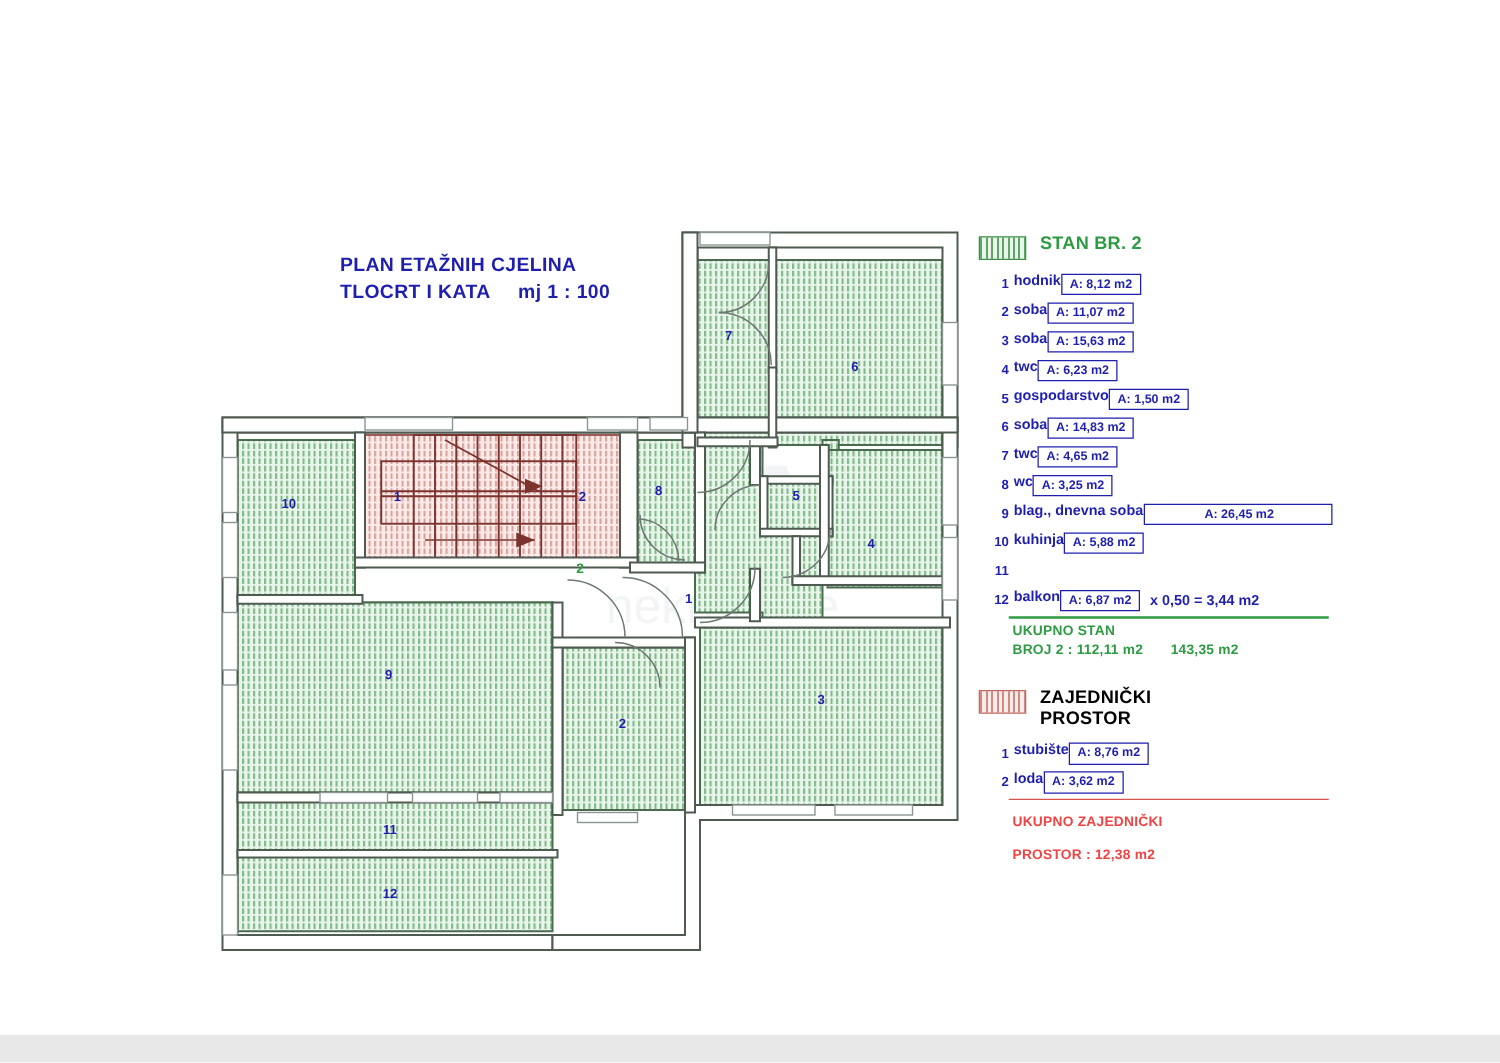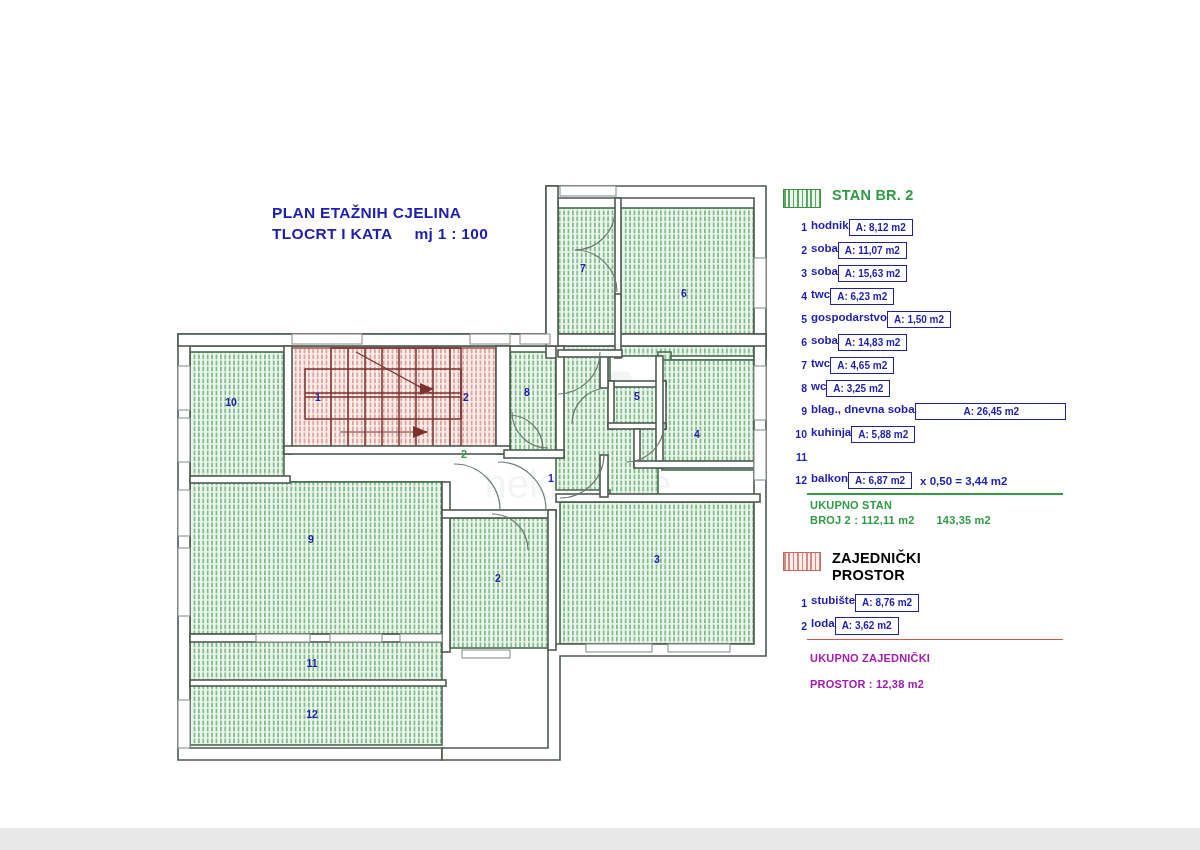--- a/index.html
+++ b/index.html
@@ -68,21 +68,21 @@
 
   .total{margin-top:4px;}
   .total .hr{height:1.6px;margin:0 0 3px 24px;}
   .total .hr.green{background:#2f9b43;}
   .total .hr.red{background:#d4564a;}
   .total .tline{
     font-size:11px;font-weight:bold;line-height:15px;letter-spacing:0.2px;
     padding-left:27px;white-space:nowrap;
   }
   .total .tline.green{color:#2f9b43;}
-  .total .tline.red{color:#a21caf;margin-top:11px;}
+  .total .tline.red{color:#ef4444;margin-top:11px;}
   .total .tright{margin-left:22px;}
 
   #legend-section-2{margin-top:22px;}
   #legend-section-2 .legend-title{max-width:160px;}
 </style>
 </head>
 <body>
 
 <div id="page">
 

